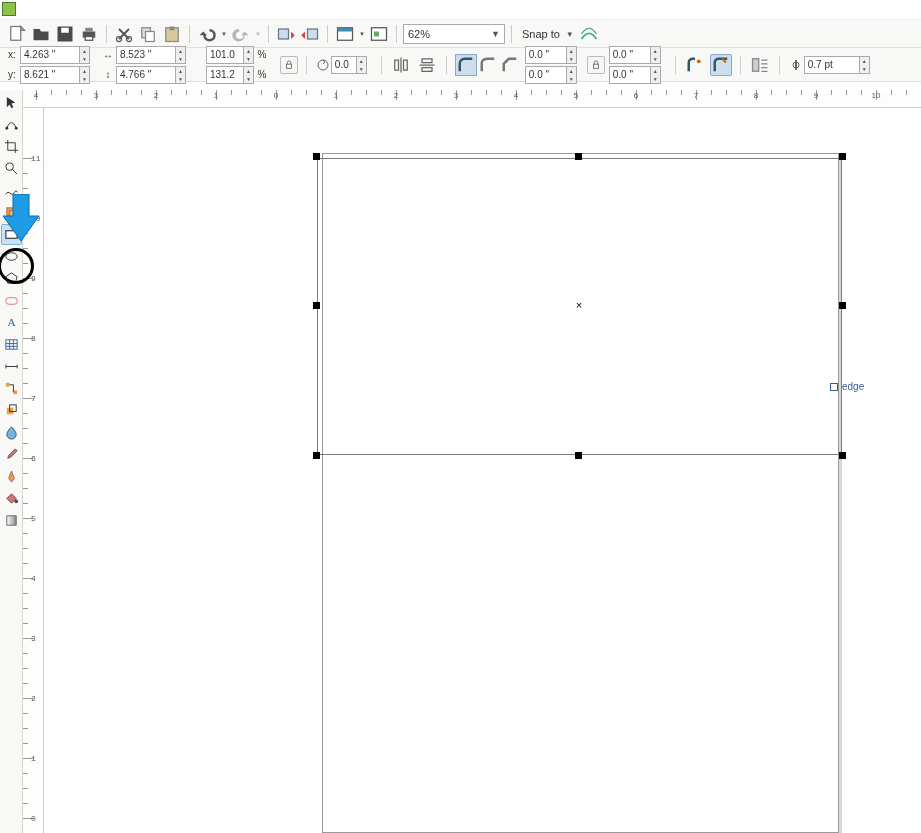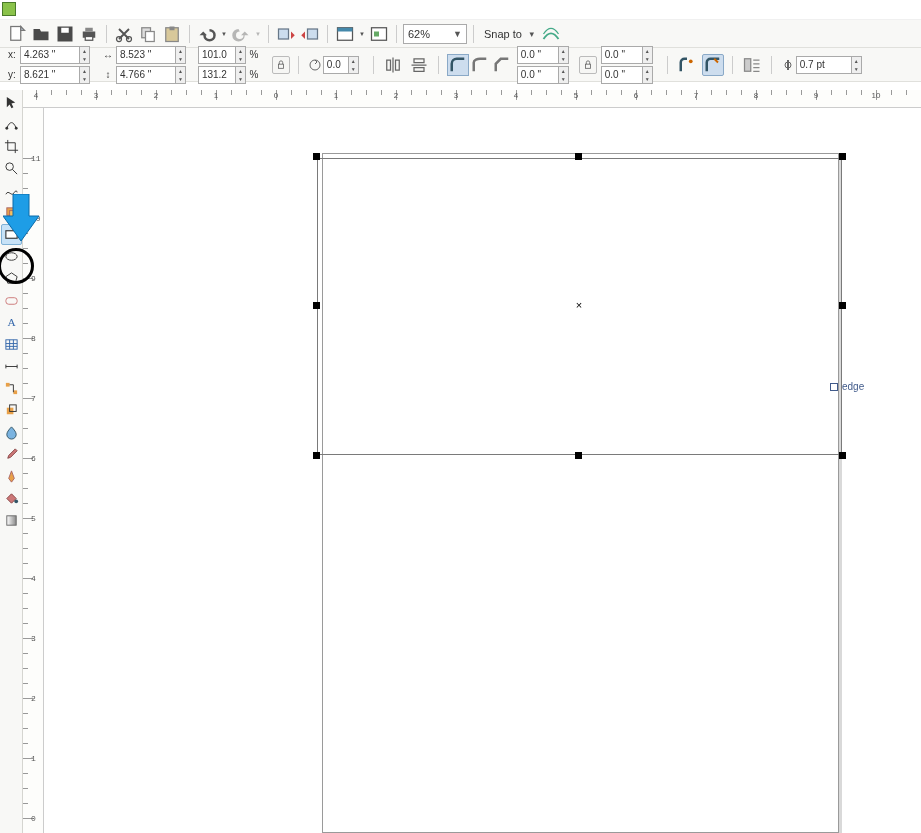--- a/index.html
+++ b/index.html
@@ -298,21 +298,21 @@
       </svg>
   </div>
   <div class="dd-arrow">▼</div>
   <div class="tbtn">
     <svg viewBox="0 0 16 16">
         <rect x="2" y="3" width="12" height="10" fill="#fff" stroke="#555"></rect>
         <rect x="4" y="6" width="4" height="4" fill="#6a6"></rect>
       </svg>
   </div>
   <div class="sep"></div>
-  <div class="combo" style="width:64px">
+  <div class="combo" style="width:102px">
     <span>62%</span>
     <span class="chev">▼</span>
   </div>
   <div class="sep"></div>
   <div class="combo" style="width:58px;border:none;background:transparent">
     <span>Snap to</span>
     <span class="chev" style="padding-left:4px">▾</span>
   </div>
   <div class="tbtn">
     <svg viewBox="0 0 16 16">
@@ -363,21 +363,21 @@
       <div class="input-sm" style="width:60px">
           <span>4.766 "</span>
         </div>
       <div class="spin">
           <span>▲</span>
           <span>▼</span>
         </div>
     </div>
   </div>
 
-  <div class="stack2" style="margin-left:2px">
+  <div class="stack2" style="margin-left:10px">
     <div class="field-group">
       <div class="input-sm" style="width:38px">
           <span>101.0</span>
         </div>
       <div class="spin">
           <span>▲</span>
           <span>▼</span>
         </div>
       <span class="lbl-icon">%</span>
     </div>

